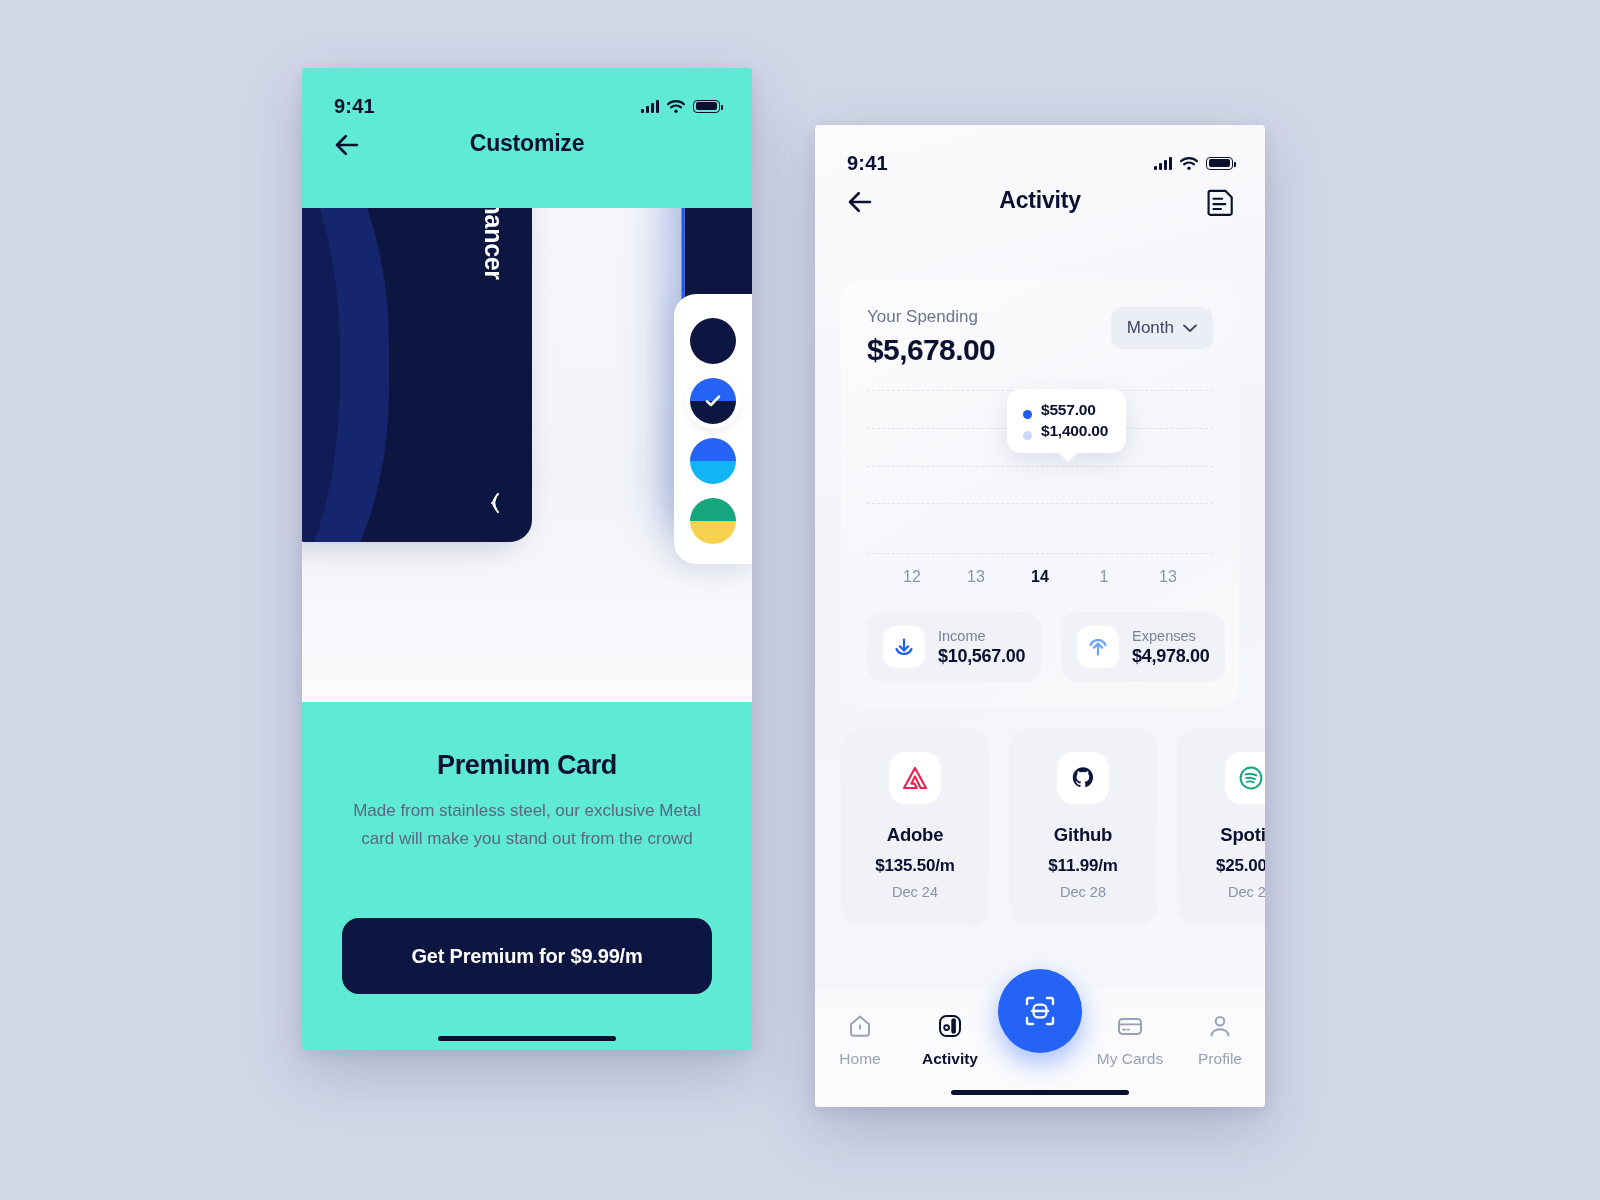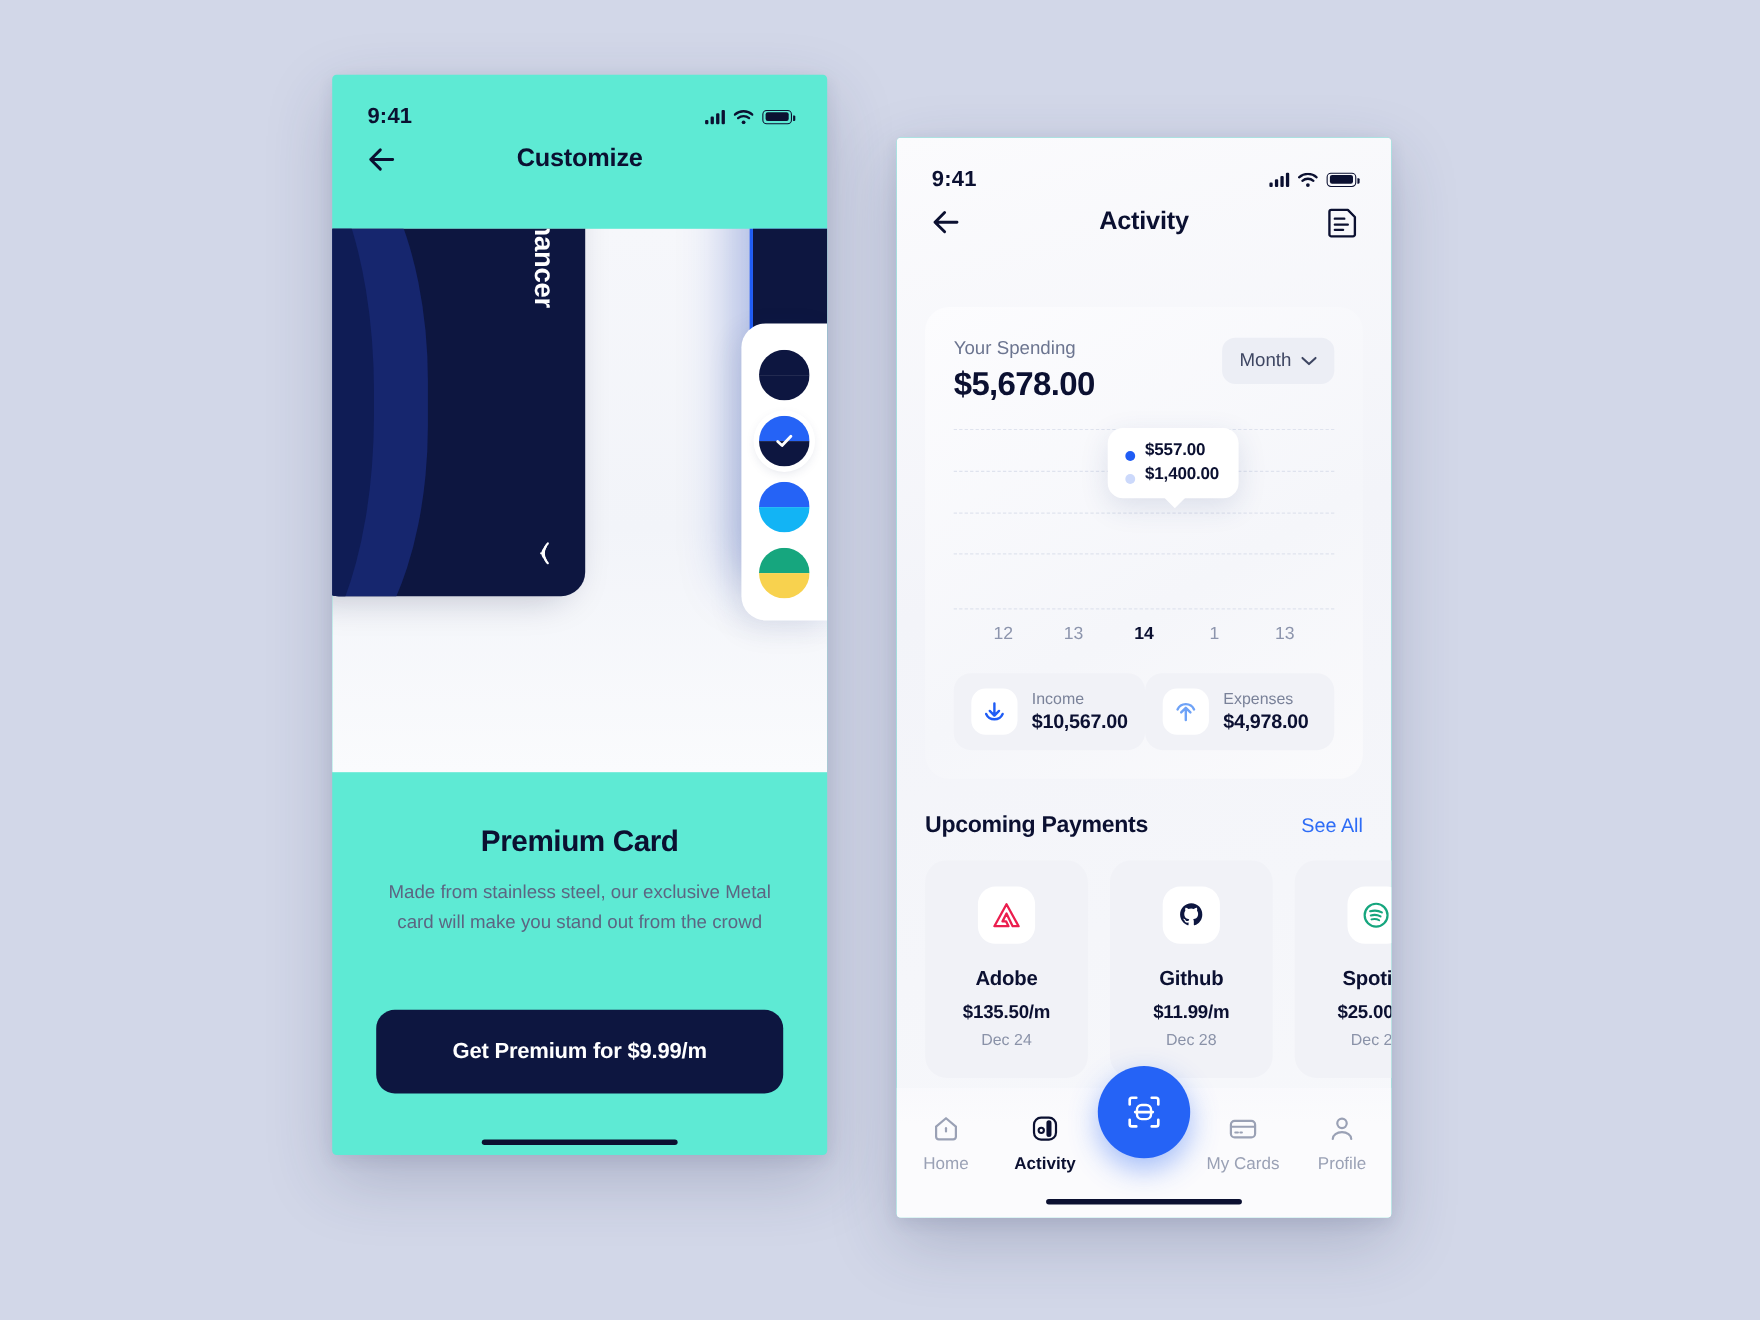--- a/index.html
+++ b/index.html
@@ -224,21 +224,21 @@
   .dot{ width:9px; height:9px; border-radius:50%; }
   .dot.dark{ background:#1f5cf5 } .dot.light{ background:#ccd9fb }
   .tt-val{ font-size:15.5px; font-weight:bold; color:#0b1031; letter-spacing:-.2px; }
   .xaxis{
     display:flex; justify-content:space-between;
     margin-top:13px; padding:0 14px;
   }
   .xaxis span{ font-size:16px; color:#8d95ad; width:62px; text-align:center; }
   .xaxis span.active{ color:#0b1031; font-weight:bold; }
 
-  .stat-row{ display:flex; margin-top:26px; }
+  .stat-row{ display:flex; gap:20px; margin-top:26px; }
   .stat{
     flex:1; display:flex; align-items:center; gap:13px;
     background:#f1f2f7; border-radius:16px; padding:14px 16px;
     cursor:pointer;
   }
   .stat-ico{
     width:42px; height:42px; border-radius:13px; background:#fff;
     display:flex; align-items:center; justify-content:center; flex:0 0 auto;
   }
   .stat-lbl{ font-size:14.5px; color:#7a8299; }
@@ -507,24 +507,20 @@
           </svg>
         </div>
         <div>
           <div class="stat-lbl">Expenses</div>
           <div class="stat-val">$4,978.00</div>
         </div>
       </div>
     </div>
   </div>
 
-  <div class="sec-head">
-    <div class="sec-title">Upcoming Payments</div>
-    <div class="see-all">See All</div>
-  </div>
 
   <div class="pay-scroll">
     <div class="pay-card">
       <div class="pay-ico">
         <svg width="28" height="26" viewBox="0 0 28 26">
           <path d="M14 3 L25 23 L19.6 23 L14 11.4 L10.4 18.6 L13.6 18.6 L15.8 23 L3 23 Z" fill="none" stroke="#eb1e4e" stroke-width="2.1" stroke-linejoin="round"></path>
         </svg>
       </div>
       <div class="pay-name">Adobe</div>
       <div class="pay-amt">$135.50/m</div>

